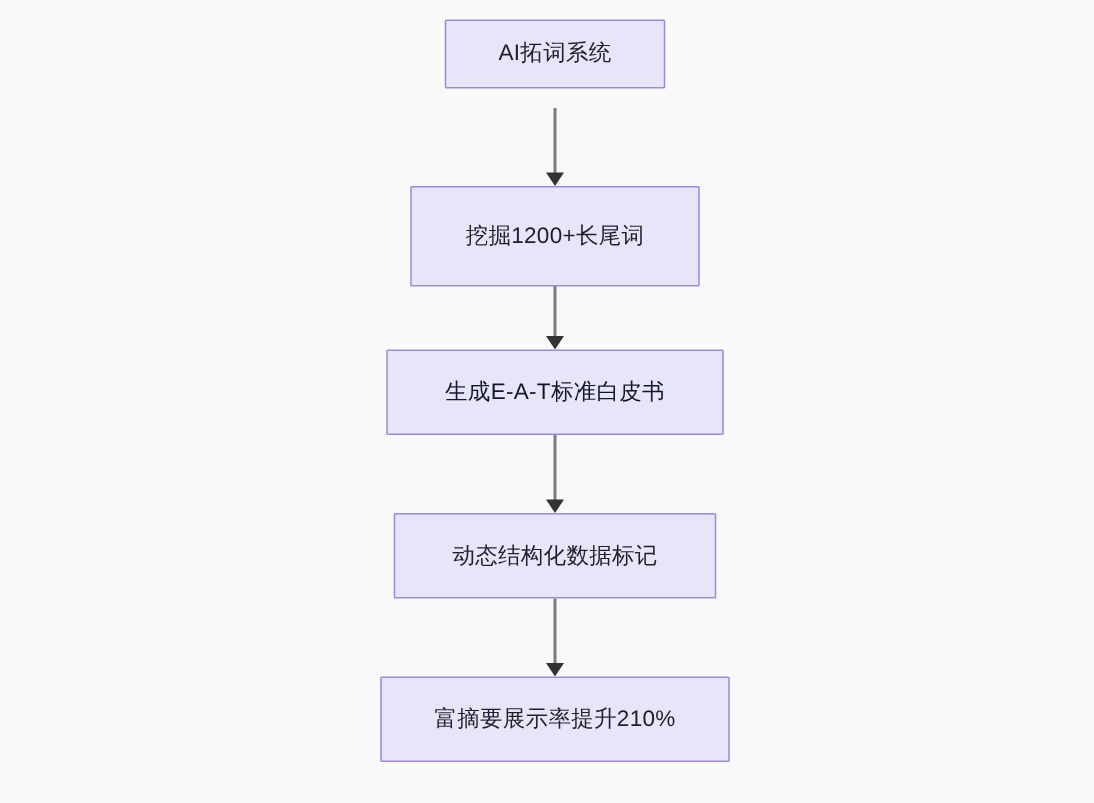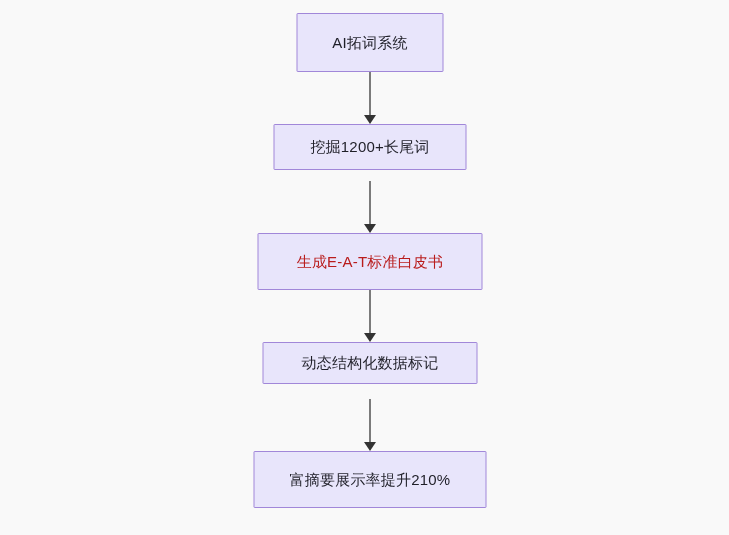--- a/index.html
+++ b/index.html
@@ -77,29 +77,29 @@
   </div>
   <div class="edge" style="left: 370px; top: 290px; width: 14px; height: 52px;">
     <div class="edge-line" style="height: 44px; background: rgb(123, 123, 123);"></div>
     <div class="edge-arrow" style="border-top-color: rgb(51, 51, 51);"></div>
   </div>
   <div class="edge" style="left: 370px; top: 399px; width: 14px; height: 52px;">
     <div class="edge-line" style="height: 44px; background: rgb(123, 123, 123);"></div>
     <div class="edge-arrow" style="border-top-color: rgb(51, 51, 51);"></div>
   </div>
 
-  <div class="node" style="left: 370px; top: 13px; width: 147px; height: 59px; background: rgb(232, 229, 251); border-color: rgb(161, 135, 217);">
+  <div class="node" style="left: 370px; top: 13px; width: 147px; height: 46px; background: rgb(232, 229, 251); border-color: rgb(161, 135, 217);">
     <span class="node-label" style="color: rgb(31, 31, 40);">AI拓词系统</span>
   </div>
-  <div class="node" style="left: 370px; top: 124px; width: 193px; height: 46px; background: rgb(232, 229, 251); border-color: rgb(161, 135, 217);">
+  <div class="node" style="left: 370px; top: 124px; width: 193px; height: 67px; background: rgb(232, 229, 251); border-color: rgb(161, 135, 217);">
     <span class="node-label" style="color: rgb(31, 31, 40);">挖掘1200+长尾词</span>
   </div>
   <div class="node" style="left: 370px; top: 233px; width: 225px; height: 57px; background: rgb(232, 229, 251); border-color: rgb(161, 135, 217);">
-    <span class="node-label" style="color: #b91c1c;">生成E-A-T标准白皮书</span>
+    <span class="node-label" style="color: #0f172a;">生成E-A-T标准白皮书</span>
   </div>
-  <div class="node" style="left: 370px; top: 342px; width: 215px; height: 42px; background: rgb(232, 229, 251); border-color: rgb(161, 135, 217);">
+  <div class="node" style="left: 370px; top: 342px; width: 215px; height: 57px; background: rgb(232, 229, 251); border-color: rgb(161, 135, 217);">
     <span class="node-label" style="color: rgb(31, 31, 40);">动态结构化数据标记</span>
   </div>
   <div class="node" style="left: 370px; top: 451px; width: 233px; height: 57px; background: rgb(232, 229, 251); border-color: rgb(161, 135, 217);">
     <span class="node-label" style="color: rgb(31, 31, 40);">富摘要展示率提升210%</span>
   </div>
 
 </div>
 
 </body></html>

